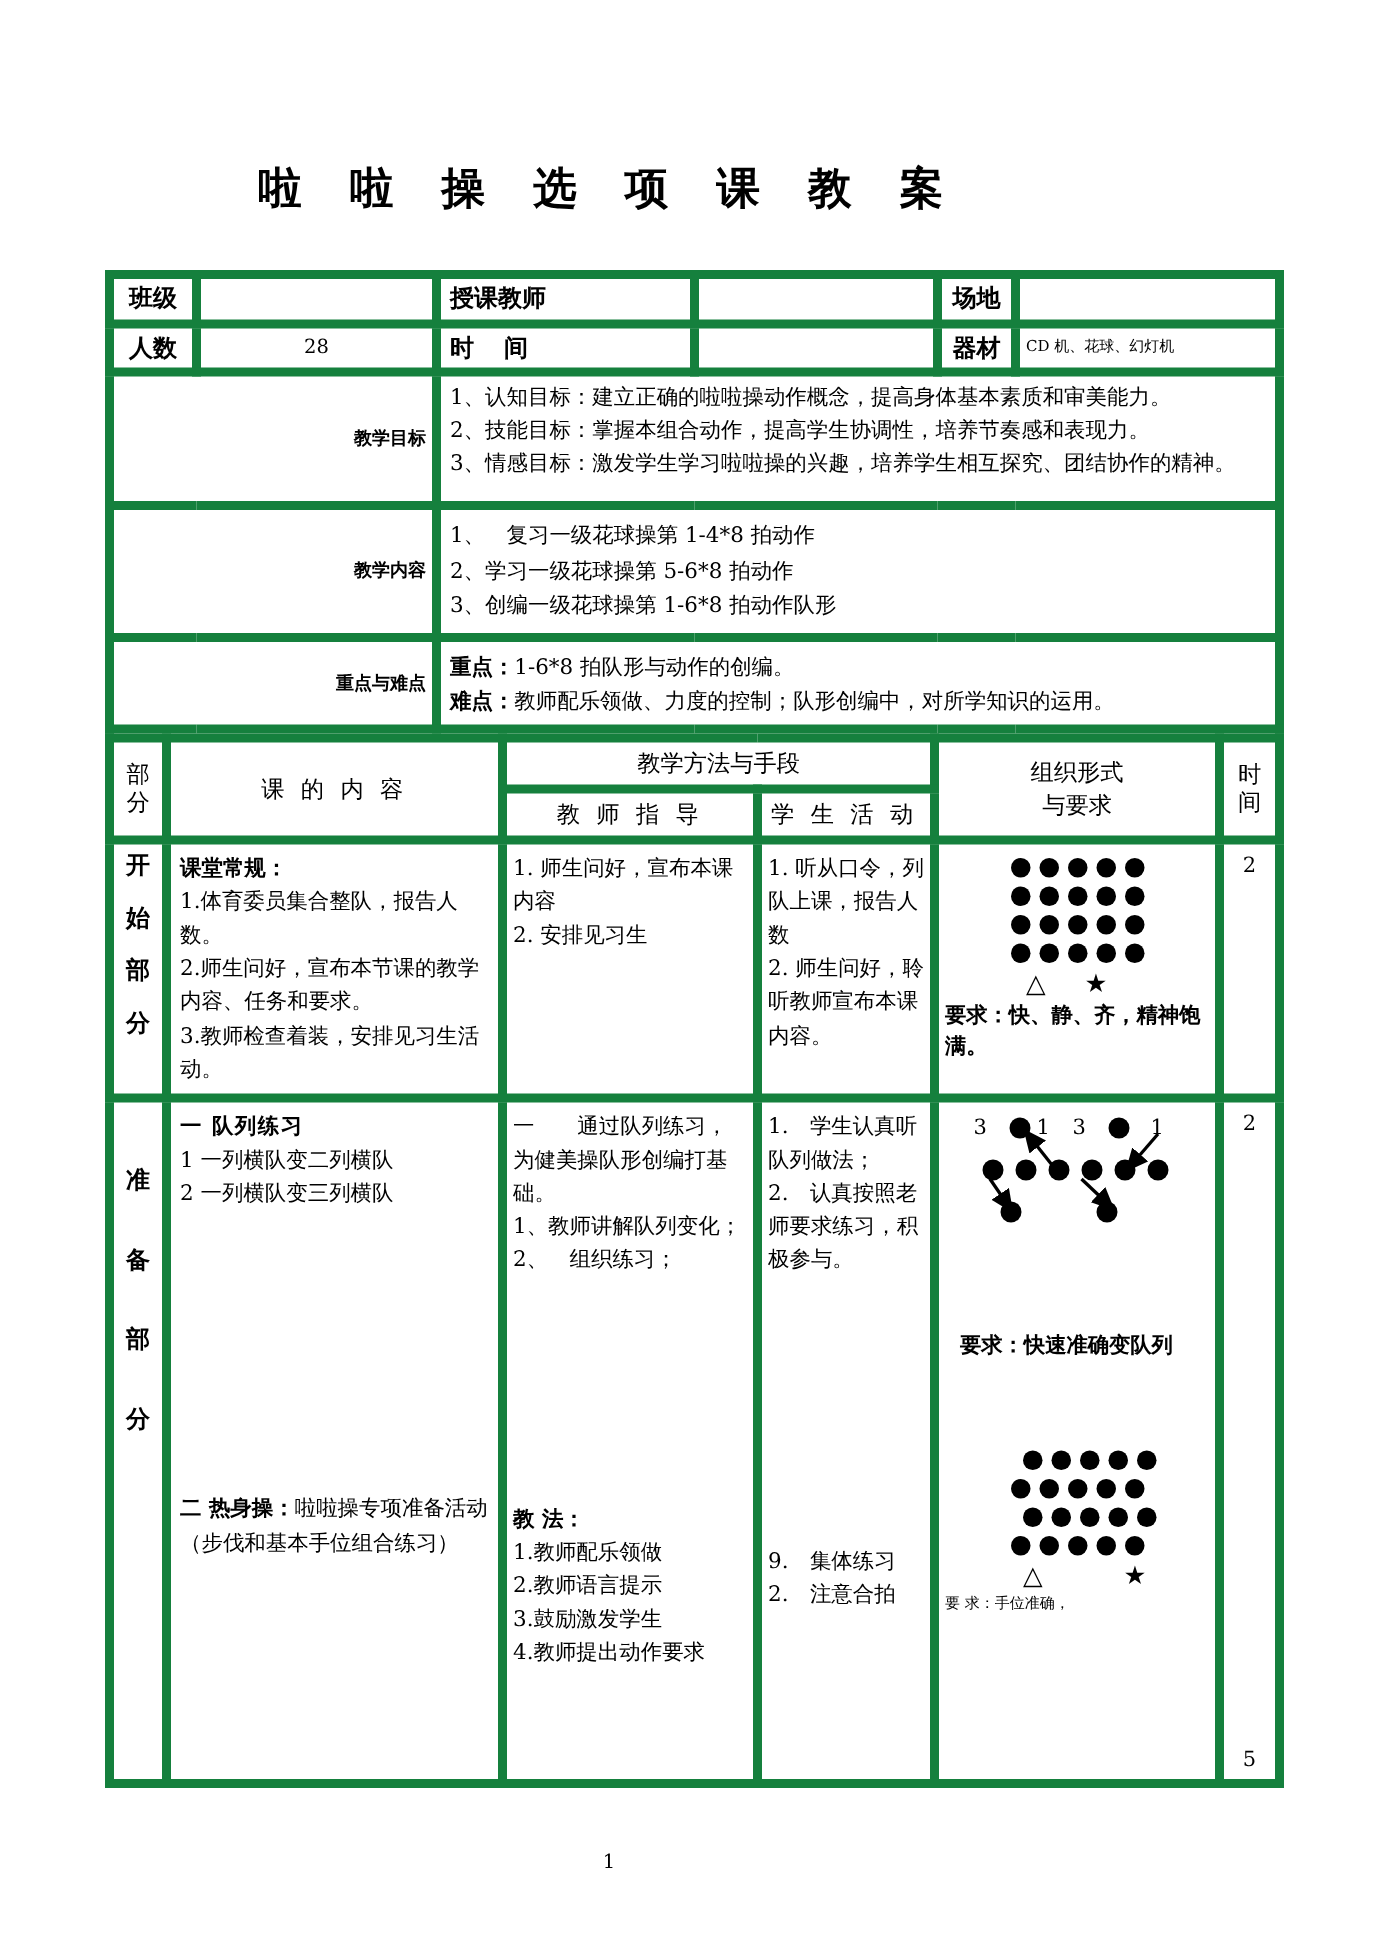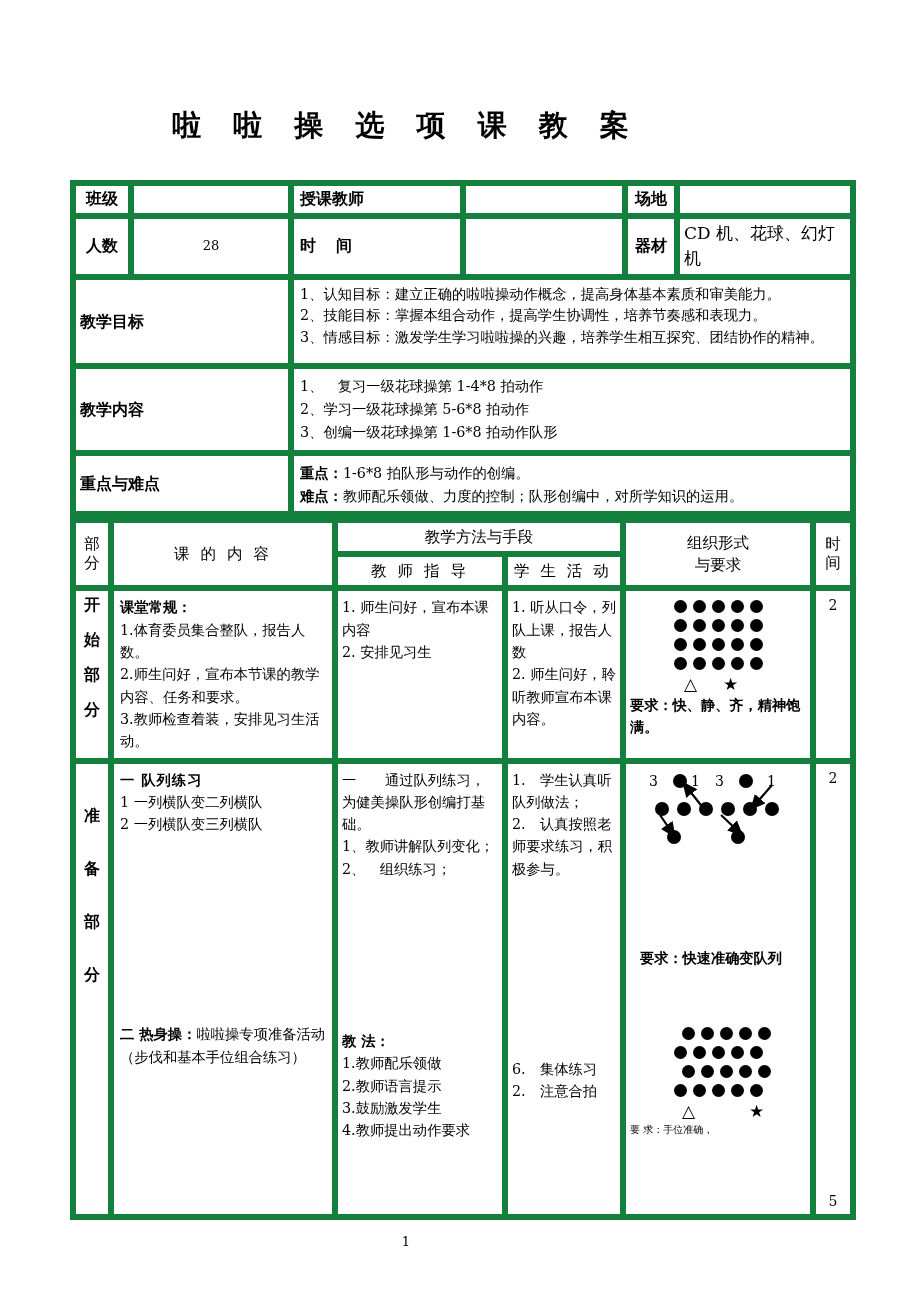--- a/index.html
+++ b/index.html
@@ -61,22 +61,22 @@
     font-size: 14px;
   }
   .hdr-val.num {
     text-align: center;
     font-size: 13px;
     margin-top: 41px;
   }
 
   .rowlabel {
     font-weight: bold;
-    font-size: 16px;
-    text-align: left;
+    font-size: 12px;
+    text-align: right;
     vertical-align: middle;
     line-height: 1.45;
   }
   .block-text { font-size: 14.3px; line-height: 1.52; padding: 4px 6px; }
   .block-text p { margin: 0; }
 
   
   .main-head td {
     text-align: center;
     vertical-align: middle;
@@ -201,21 +201,21 @@
         <td class="hdr-val"></td>
         <td class="hdr-label">场地</td>
         <td class="hdr-val"></td>
       </tr>
       <tr>
         <td class="hdr-label">人数</td>
         <td class="hdr-val num">28</td>
         <td class="hdr-label" style="text-align:left;padding-left:6px;letter-spacing:2px;">时　间</td>
         <td class="hdr-val"></td>
         <td class="hdr-label">器材</td>
-        <td class="hdr-val" style="font-size:17px;line-height:1.5;">CD 机、花球、幻灯机</td>
+        <td class="hdr-val" style="font-size:10px;line-height:1.5;">CD 机、花球、幻灯机</td>
       </tr>
 
       <tr>
         <td class="rowlabel" colspan="2">教学目标</td>
         <td class="block-text" colspan="4" style="padding-bottom:14px;">
           <p>1、认知目标：建立正确的啦啦操动作概念，提高身体基本素质和审美能力。</p>
           <p>2、技能目标：掌握本组合动作，提高学生协调性，培养节奏感和表现力。</p>
           <p>3、情感目标：激发学生学习啦啦操的兴趣，培养学生相互探究、团结协作的精神。</p>
         </td>
       </tr>
@@ -360,21 +360,21 @@
           <p class="bold">教 法：</p>
           <p>1.教师配乐领做</p>
           <p>2.教师语言提示</p>
           <p>3.鼓励激发学生</p>
           <p>4.教师提出动作要求</p>
         </td>
         <td class="student-cell">
           <p>1.　学生认真听队列做法；</p>
           <p>2.　认真按照老师要求练习，积极参与。</p>
           <div class="gap-block" style="height:178px;"></div>
-          <p>6.　集体练习</p>
+          <p>9.　集体练习</p>
           <p>2.　注意合拍</p>
         </td>
         <td class="org-cell">
 
           <div class="queue-diagram">
             <span class="lbl" style="left:4px;  top:0px;">3</span>
             <span class="qdot" style="left:28px; top:0px;"></span>
             <span class="lbl" style="left:46px; top:0px;">1</span>
             <span class="lbl" style="left:70px; top:0px;">3</span>
             <span class="qdot" style="left:94px; top:0px;"></span>
@@ -396,21 +396,21 @@
                   <path d="M0,0 L7,3.2 L0,6.4 z" fill="#000"></path>
                 </marker>
               </defs>
               <line x1="59" y1="35" x2="40" y2="11" stroke="#000" stroke-width="2.2" marker-end="url(#ah)"></line>
               <line x1="127" y1="11" x2="108" y2="33" stroke="#000" stroke-width="2.2" marker-end="url(#ah)"></line>
               <line x1="15" y1="41" x2="28" y2="60" stroke="#000" stroke-width="2.2" marker-end="url(#ah)"></line>
               <line x1="76" y1="41" x2="95" y2="59" stroke="#000" stroke-width="2.2" marker-end="url(#ah)"></line>
             </svg>
           </div>
 
-          <p class="req-text" style="margin-top:96px;padding-left:10px;">要求：快速准确变队列</p>
+          <p class="req-text" style="margin-top:64px;padding-left:10px;">要求：快速准确变队列</p>
 
           <div class="formation" style="margin-top:58px;">
             <div class="frow stag-a">
               <span class="dot"></span>
               <span class="dot"></span>
               <span class="dot"></span>
               <span class="dot"></span>
               <span class="dot"></span>
             </div>
             <div class="frow stag-b">

